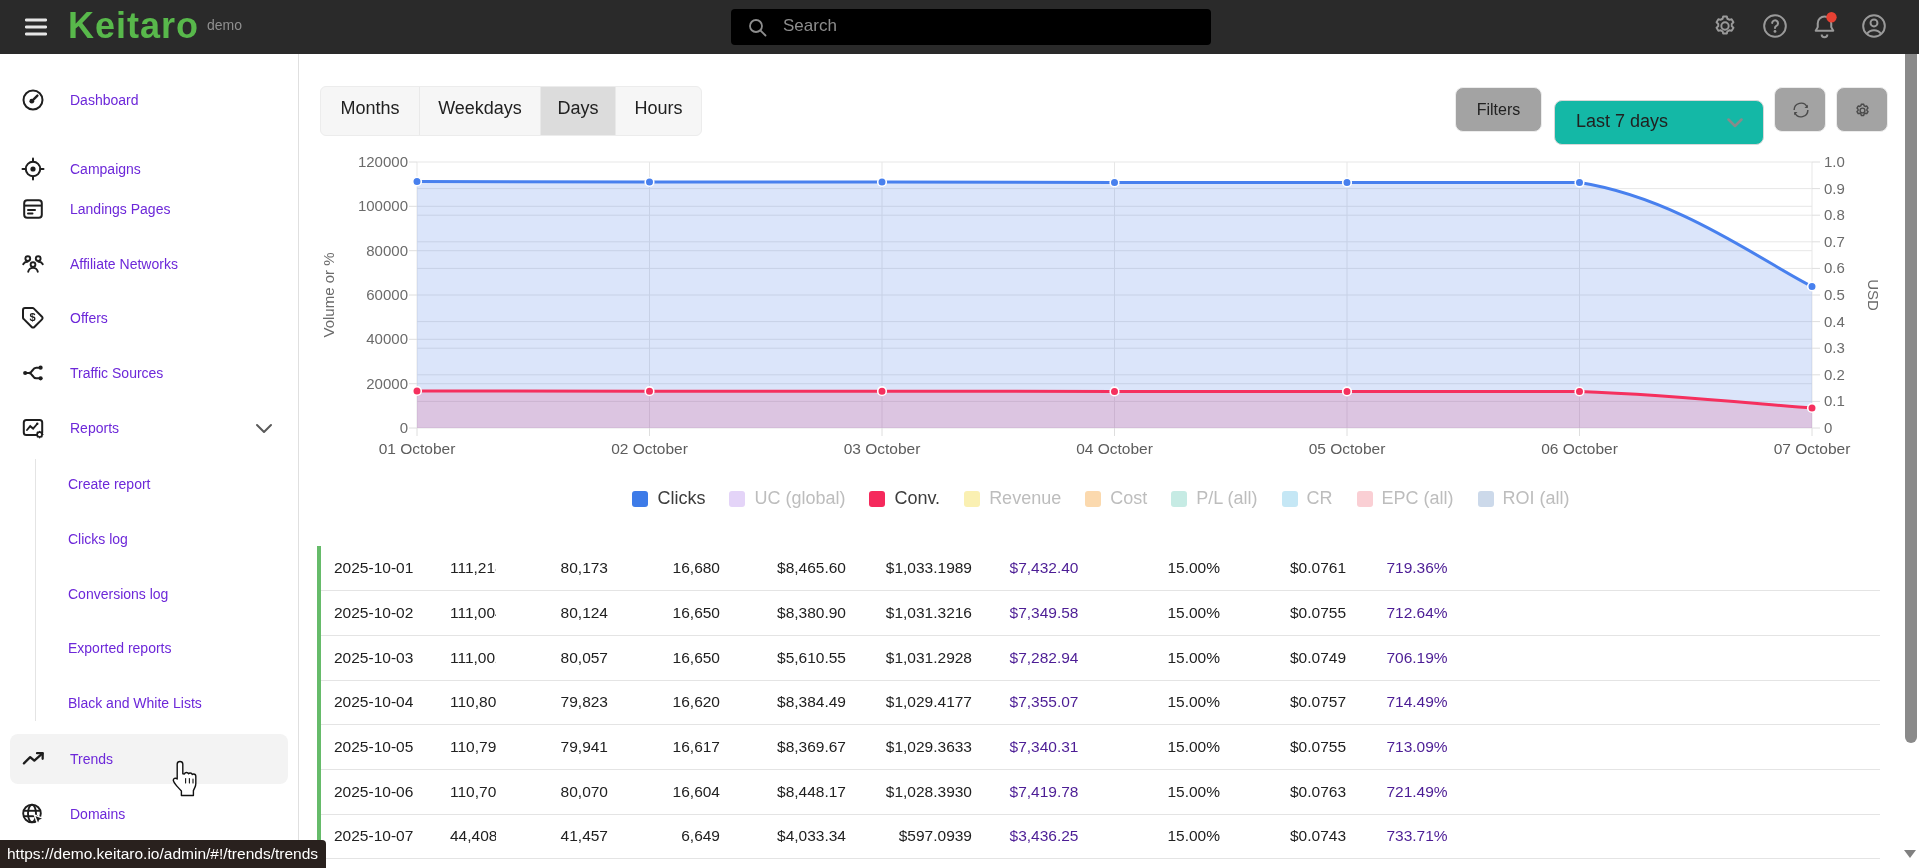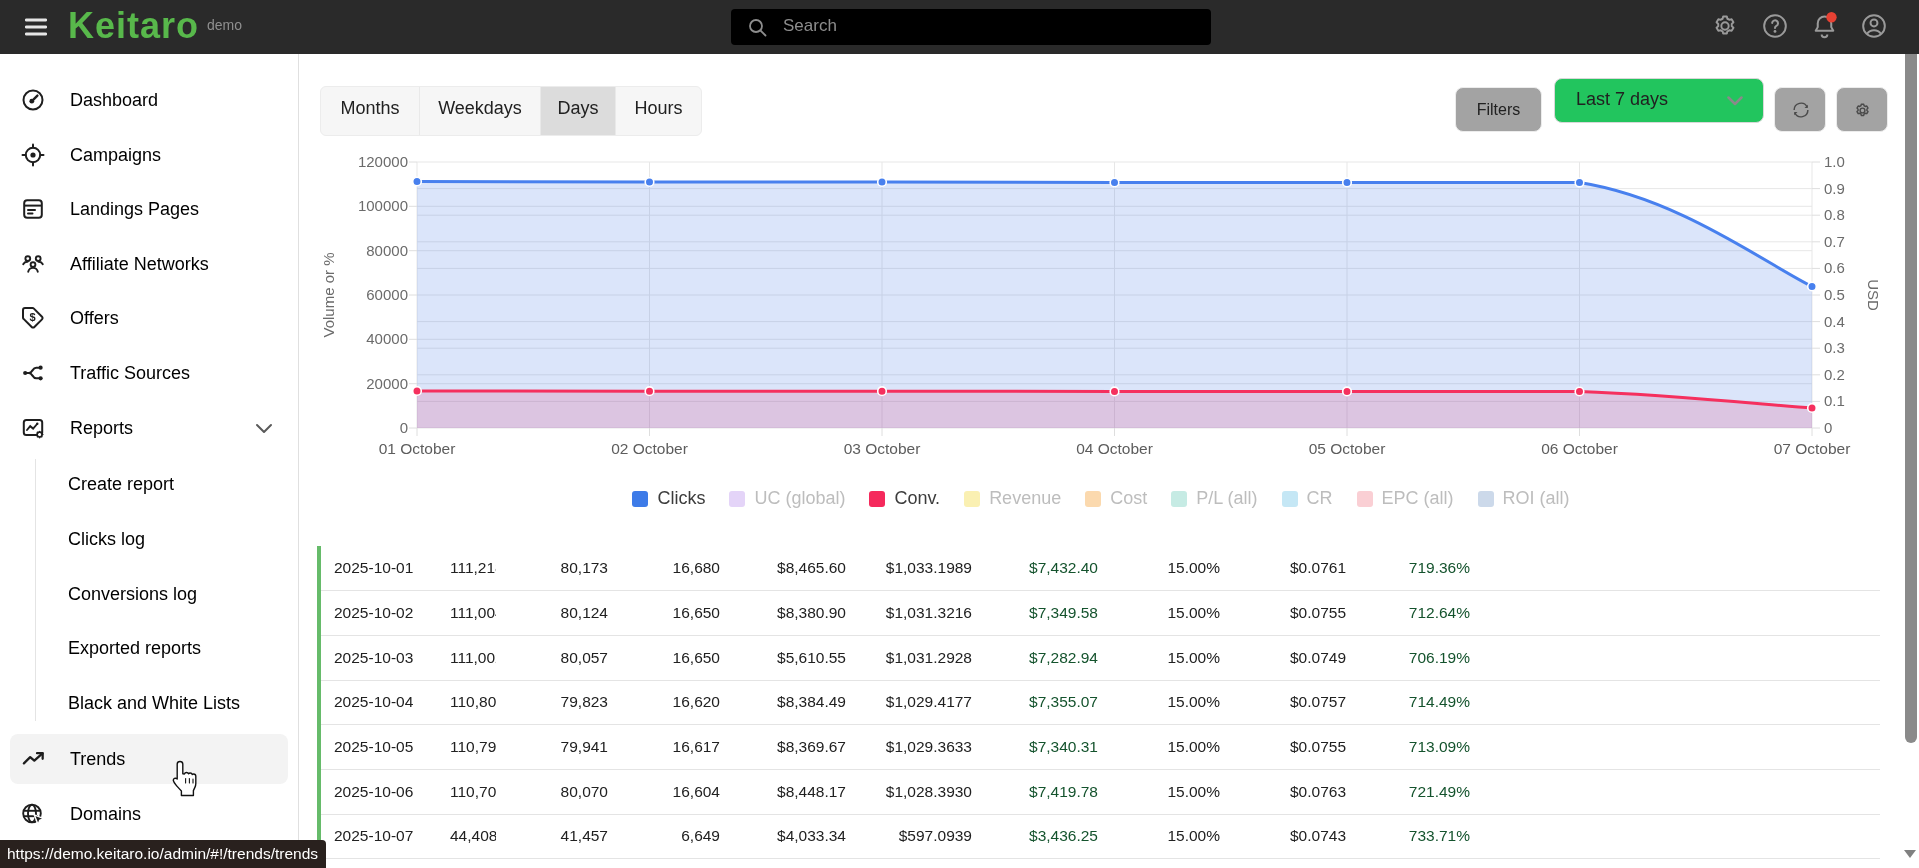--- a/index.html
+++ b/index.html
@@ -10,36 +10,36 @@
 
 #navbar { position:absolute; left:0; top:0; width:1919px; height:54px; background:#2a2a2a; }
 #logo { position:absolute; left:68px; top:5px; color:#58b84b; font-size:36px; font-weight:bold; letter-spacing:1px; }
 #demo { position:absolute; left:207px; top:17px; color:#8f8f8f; font-size:14px; }
 #search { position:absolute; left:731px; top:9px; width:480px; height:36px; background:#000000; border-radius:4px; }
 #search span { position:absolute; left:52px; top:7px; font-size:17px; color:#8d8d8d; }
 
 
 #sidebar { position:absolute; left:0; top:54px; width:299px; height:814px; background:#fff; border-right:1px solid #e0e0e0; }
 .mitem { position:absolute; left:0; width:299px; height:50px; }
-.mitem .lbl { position:absolute; left:70px; top:50%; transform:translateY(-50%); font-size:18px; color:#000000; }
+.mitem .lbl { position:absolute; left:70px; top:50%; transform:translateY(-50%); font-size:14px; color:#6d28d9; }
 .mitem svg.icn { position:absolute; left:21px; top:50%; transform:translateY(-50%); }
 .subline { position:absolute; left:35px; top:459px; width:1px; height:262px; background:#e4e4e4; }
 #trendshl { position:absolute; left:10px; top:734px; width:278px; height:50px; background:#f3f3f3; border-radius:8px; }
 
 
 #statusbar { position:absolute; left:0; top:840px; width:326px; height:28px; background:#29211e; border-top-right-radius:4px; color:#fff; font-size:15.5px; line-height:28px; padding-left:7px; z-index:50; }
 
 
 #tabs { position:absolute; left:320px; top:86px; height:50px; background:#f6f6f6; border:1px solid #ececec; border-radius:6px; display:flex; overflow:hidden; }
 #tabs .tab { font-size:18px; color:#212121; line-height:43px; text-align:center; border-left:1px solid #e9e9e9; }
 #tabs .tab:first-child { border-left:none; }
 #tabs .tab.sel { background:#dcdcdc; }
 .btn { position:absolute; top:87px; height:45px; background:#a3a3a3; border:1px solid #ececec; border-radius:8px; font-size:16px; color:#212121; text-align:center; }
 #filters { left:1455px; width:87px; line-height:43px; }
-#select7 { position:absolute; left:1554px; top:78px; width:210px; height:45px; background:#22c55e; border:1px solid #d8d8d8; border-radius:8px; }
+#select7 { position:absolute; left:1554px; top:100px; width:210px; height:45px; background:#14b8a6; border:1px solid #d8d8d8; border-radius:8px; }
 #select7 span { position:absolute; left:21px; top:10px; font-size:18px; color:#212121; }
 #btn-refresh { left:1774px; width:52px; }
 #btn-gear { left:1836px; width:52px; }
 
 
 #chart { position:absolute; left:300px; top:140px; }
 
 
 #legend { position:absolute; left:312px; top:488px; width:1578px; display:flex; justify-content:center; align-items:center; gap:24px; }
 .litem { display:flex; align-items:center; gap:9px; font-size:18px; }
@@ -48,21 +48,21 @@
 .loff { color:#bdbdbd; }
 
 
 #tablewrap { position:absolute; left:317px; top:546px; width:1561px; }
 table { border-collapse:collapse; table-layout:fixed; width:1561px; }
 th { background:#fafafa; border-top:1px solid #e6e6e6; border-bottom:1px solid #dcdcdc; border-left:1px solid #e3e3e3; font-weight:normal; font-size:15.5px; color:#4a4a4a; height:38px; padding:0 9px 7px; text-align:right; white-space:nowrap; }
 th:first-child { border-left:none; text-align:left; padding-left:17px; }
 th.nob { border-left:none; }
 td { font-size:15.5px; color:#212121; height:44.68px; padding:0 9px; text-align:right; white-space:nowrap; overflow:hidden; border-bottom:1px solid #e4e4e4; }
 td:first-child { text-align:left; padding-left:13px; border-left:4px solid #66bb6a; }
-td.g { color:#14532d; }
+td.g { color:#4c1d95;text-align:center; }
 td .cclip { width:46px; overflow:hidden; margin-left:auto; margin-right:-2px; text-align:left; }
 
 
 #sb-thumb { position:absolute; left:1905px; top:54px; width:12px; height:689px; background:#8a8a8a; border-radius:0 0 6px 6px; }
 #sb-arrow { position:absolute; left:1904px; top:850px; width:0; height:0; border-left:6px solid transparent; border-right:6px solid transparent; border-top:8px solid #808080; }
 </style>
 </head>
 <body>
 
 <div id="navbar">
@@ -109,21 +109,21 @@
 <div id="trendshl"></div>
 <div id="menu">
   <div class="mitem" style="top:75px">
     <svg class="icn" width="24" height="24" viewBox="0 0 24 24">
         <circle cx="12" cy="12" r="9.5" fill="none" stroke="#1e1e1e" stroke-width="2"></circle>
         <circle cx="10.8" cy="13.2" r="2.4" fill="#1e1e1e"></circle>
         <line x1="12.4" y1="11.6" x2="16.4" y2="7.6" stroke="#1e1e1e" stroke-width="2.4" stroke-linecap="round"></line>
       </svg>
     <span class="lbl">Dashboard</span>
   </div>
-  <div class="mitem" style="top:130px">
+  <div class="mitem" style="top:144px">
     <svg class="icn" width="24" height="24" viewBox="0 0 24 24">
         <circle cx="12" cy="12" r="7.2" fill="none" stroke="#1e1e1e" stroke-width="2"></circle>
         <circle cx="12" cy="12" r="2.6" fill="#1e1e1e"></circle>
         <g stroke="#1e1e1e" stroke-width="2" stroke-linecap="round">
           <line x1="12" y1="1.5" x2="12" y2="4.5"></line>
           <line x1="12" y1="19.5" x2="12" y2="22.5"></line>
           <line x1="1.5" y1="12" x2="4.5" y2="12"></line>
           <line x1="19.5" y1="12" x2="22.5" y2="12"></line>
         </g>
       </svg>

